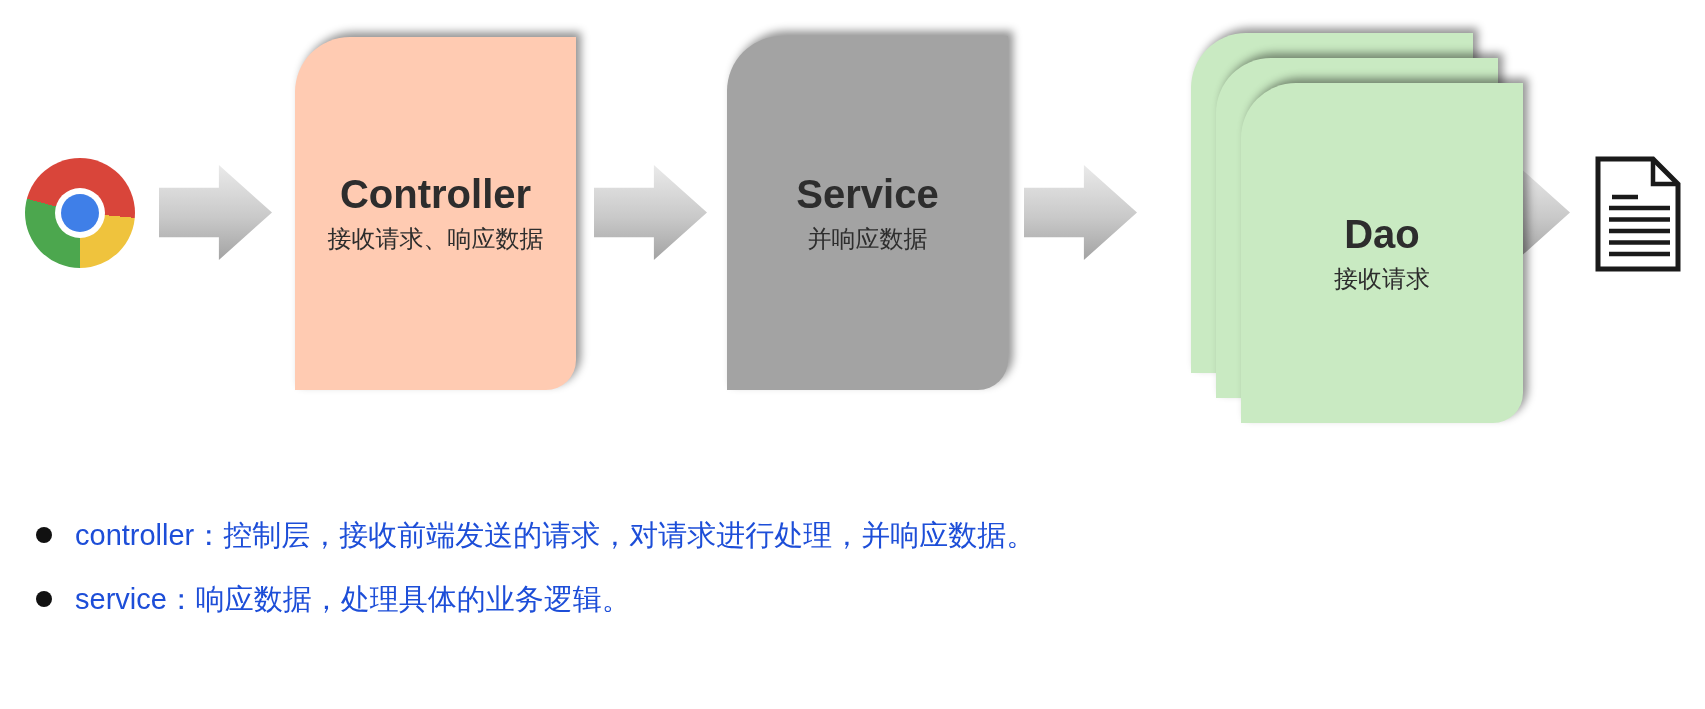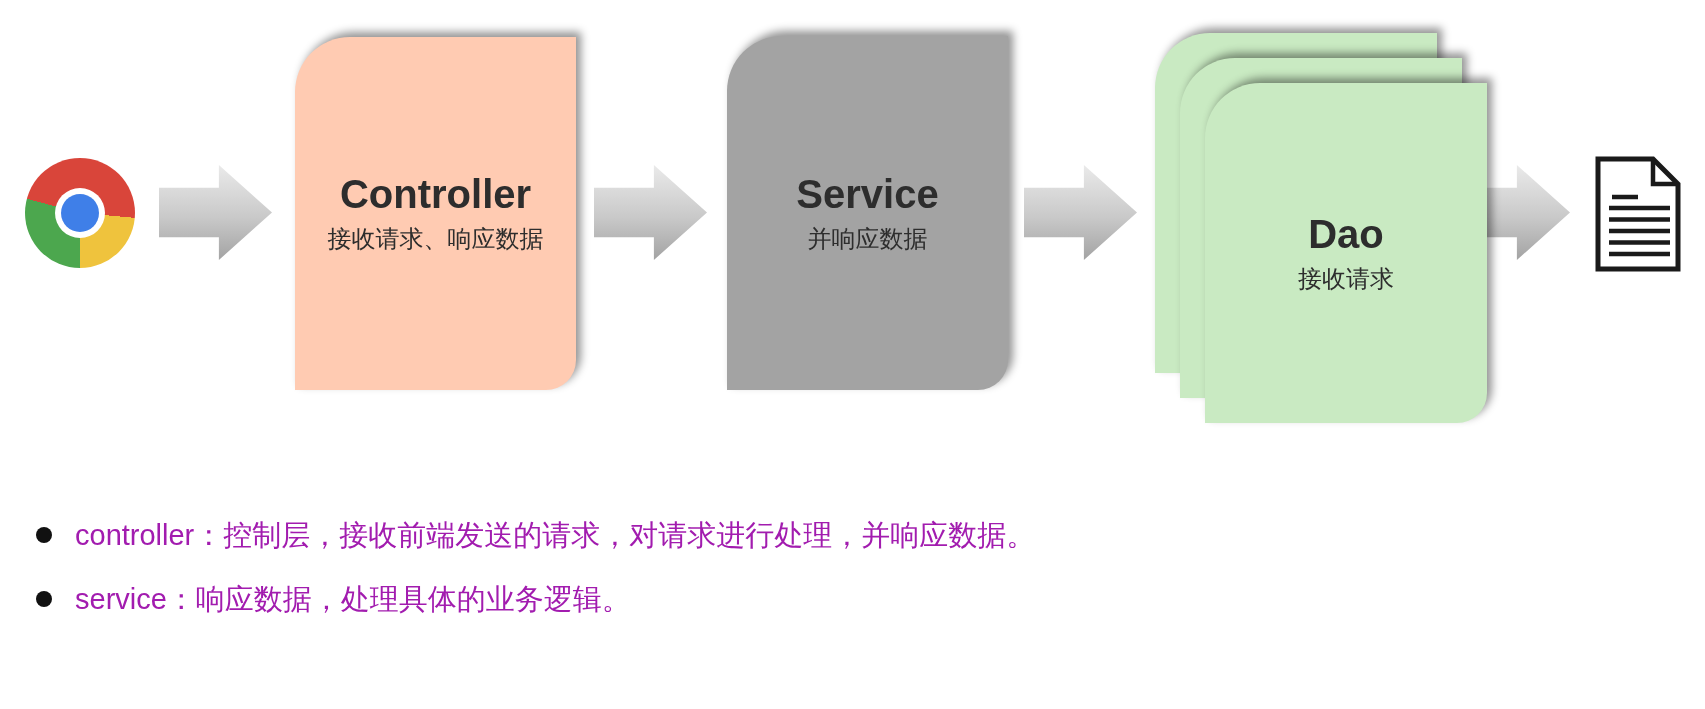--- a/index.html
+++ b/index.html
@@ -34,39 +34,39 @@
   .card { position:absolute; border-radius:55px 0 30px 0;
           box-shadow:5px -5px 8px rgba(0,0,0,0.42);
           display:flex; flex-direction:column; align-items:center; justify-content:center;
           z-index:2; }
   .card .card-title { font-size:40px; font-weight:700; color:#2d2d2d; line-height:1.1; }
   .card .card-sub   { font-size:24px; color:#2d2d2d; margin-top:7px; }
 
   .card-controller { left:295px; top:37px;  width:281px; height:353px; background:#ffcbb2; }
   .card-service    { left:727px; top:36px;  width:281px; height:354px; background:#a3a3a3; }
 
-  .dao-stack { position:absolute; left:1155px; top:33px; width:370px; height:392px; z-index:2; }
+  .dao-stack { position:absolute; left:1191px; top:33px; width:370px; height:392px; z-index:2; }
   .dao-card  { position:absolute; width:282px; height:340px; background:#c9eac2;
                border-radius:55px 0 30px 0; box-shadow:5px -5px 8px rgba(0,0,0,0.42);
                display:flex; flex-direction:column; align-items:center; justify-content:center; }
   .dao-back   { left:0;    top:0; }
   .dao-middle { left:25px; top:25px; }
   .dao-front  { left:50px; top:50px; }
   .dao-card .card-title { font-size:40px; font-weight:700; color:#2d2d2d; line-height:1.1; }
   .dao-card .card-sub   { font-size:24px; color:#2d2d2d; margin-top:7px; }
 
   
   .doc { position:absolute; left:1593px; top:155px; width:90px; height:118px; z-index:2; }
 
   
   .notes { position:absolute; left:36px; top:518px; list-style:none; }
   .note-row { display:flex; align-items:center; margin-bottom:30px; height:34px; }
   .note-dot { width:16px; height:16px; border-radius:50%; background:#111111;
               margin-right:23px; flex-shrink:0; }
-  .note-text { font-size:29px; color:#a21caf; line-height:34px; white-space:nowrap; }
+  .note-text { font-size:29px; color:#1d4ed8; line-height:34px; white-space:nowrap; }
 </style>
 </head>
 <body>
 
 <div class="stage">
 
   <div class="chrome">
     <div class="ring"></div>
     <div class="core"></div>
   </div>

